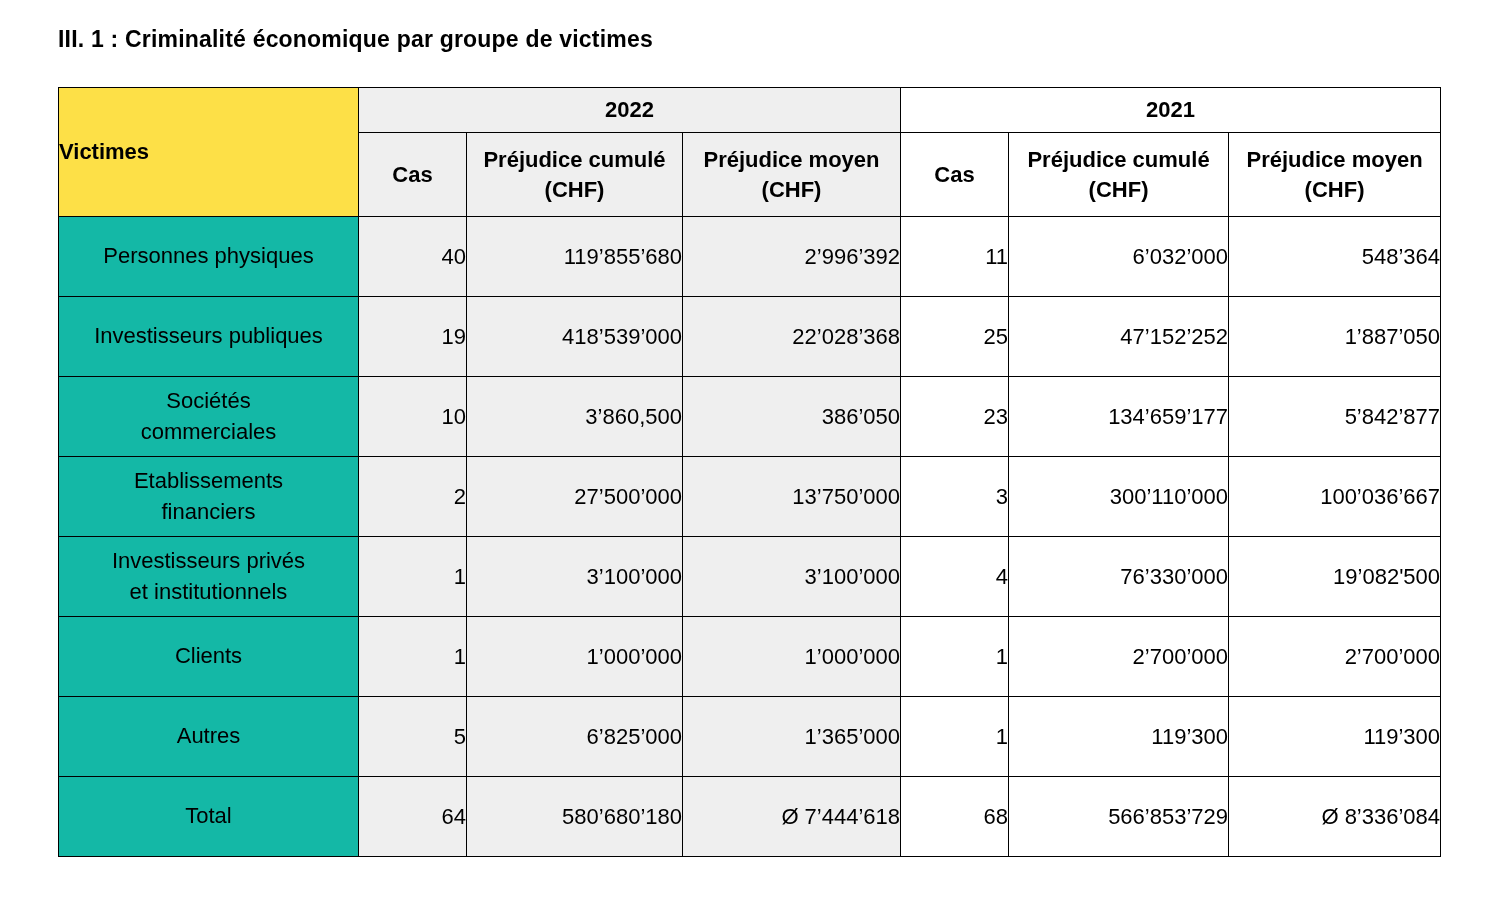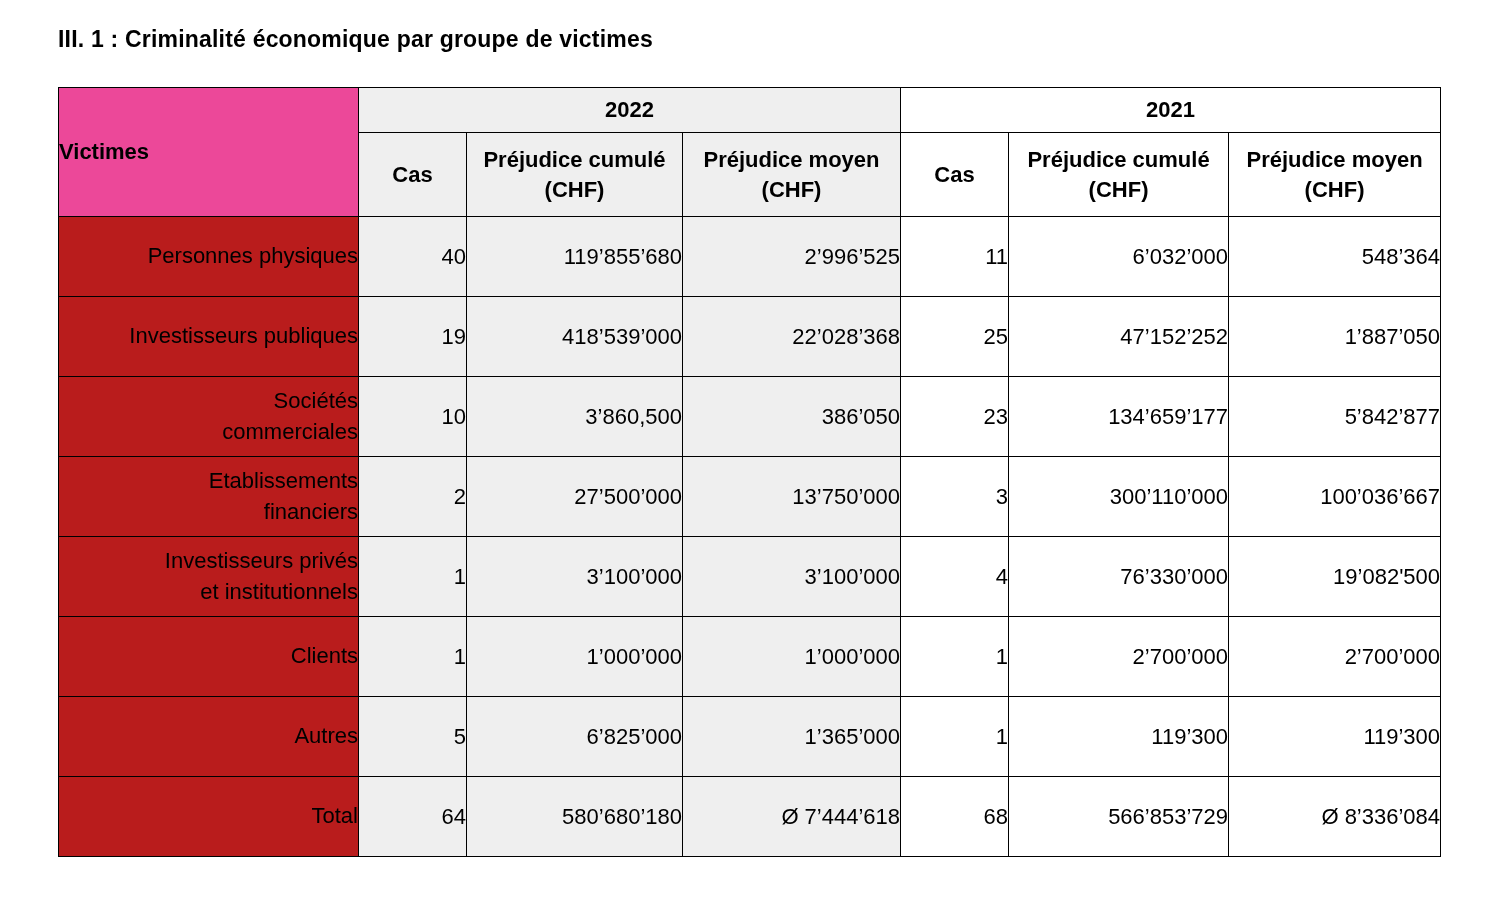--- a/index.html
+++ b/index.html
@@ -43,38 +43,38 @@
   col.c-cum21    { width: 220px; }
   col.c-moy21    { width: 212px; }
 
   
   tr.year-row th { height: 45px; }
   tr.sub-row th  { height: 84px; }
   th.victimes {
     text-align: left;
     padding-left: 16px;
     font-weight: bold;
-    background: #ec4899;
+    background: #fde047;
   }
   th.year, th.sub {
     text-align: center;
     font-weight: bold;
     line-height: 1.35;
     margin-left: 10px;
   }
   .g2022 { background: #efefef; }
 
   
   tbody td { height: 80px; }
   td.lbl {
-    text-align: right;
+    text-align: center;
     padding-left: 16px;
     white-space: pre-line;
     line-height: 1.4;
-    background: #b91c1c;
+    background: #14b8a6;
   }
   td.cas   { text-align: right; }
   td.money { text-align: right; padding-right: 18px; }
   tr.total-row td { font-weight: normal; }
 </style>
 </head>
 <body>
 
 <div class="page">
 
@@ -103,21 +103,21 @@
         <th class="sub">Cas</th>
         <th class="sub">Préjudice cumulé (CHF)</th>
         <th class="sub">Préjudice moyen (CHF)</th>
       </tr>
     </thead>
     <tbody>
       <tr>
         <td class="lbl">Personnes physiques</td>
         <td class="cas g2022">40</td>
         <td class="money g2022">119’855’680</td>
-        <td class="money g2022">2’996’525</td>
+        <td class="money g2022">2’996’392</td>
         <td class="cas">11</td>
         <td class="money">6’032’000</td>
         <td class="money">548’364</td>
       </tr>
       <tr>
         <td class="lbl">Investisseurs publiques</td>
         <td class="cas g2022">19</td>
         <td class="money g2022">418’539’000</td>
         <td class="money g2022">22’028’368</td>
         <td class="cas">25</td>

